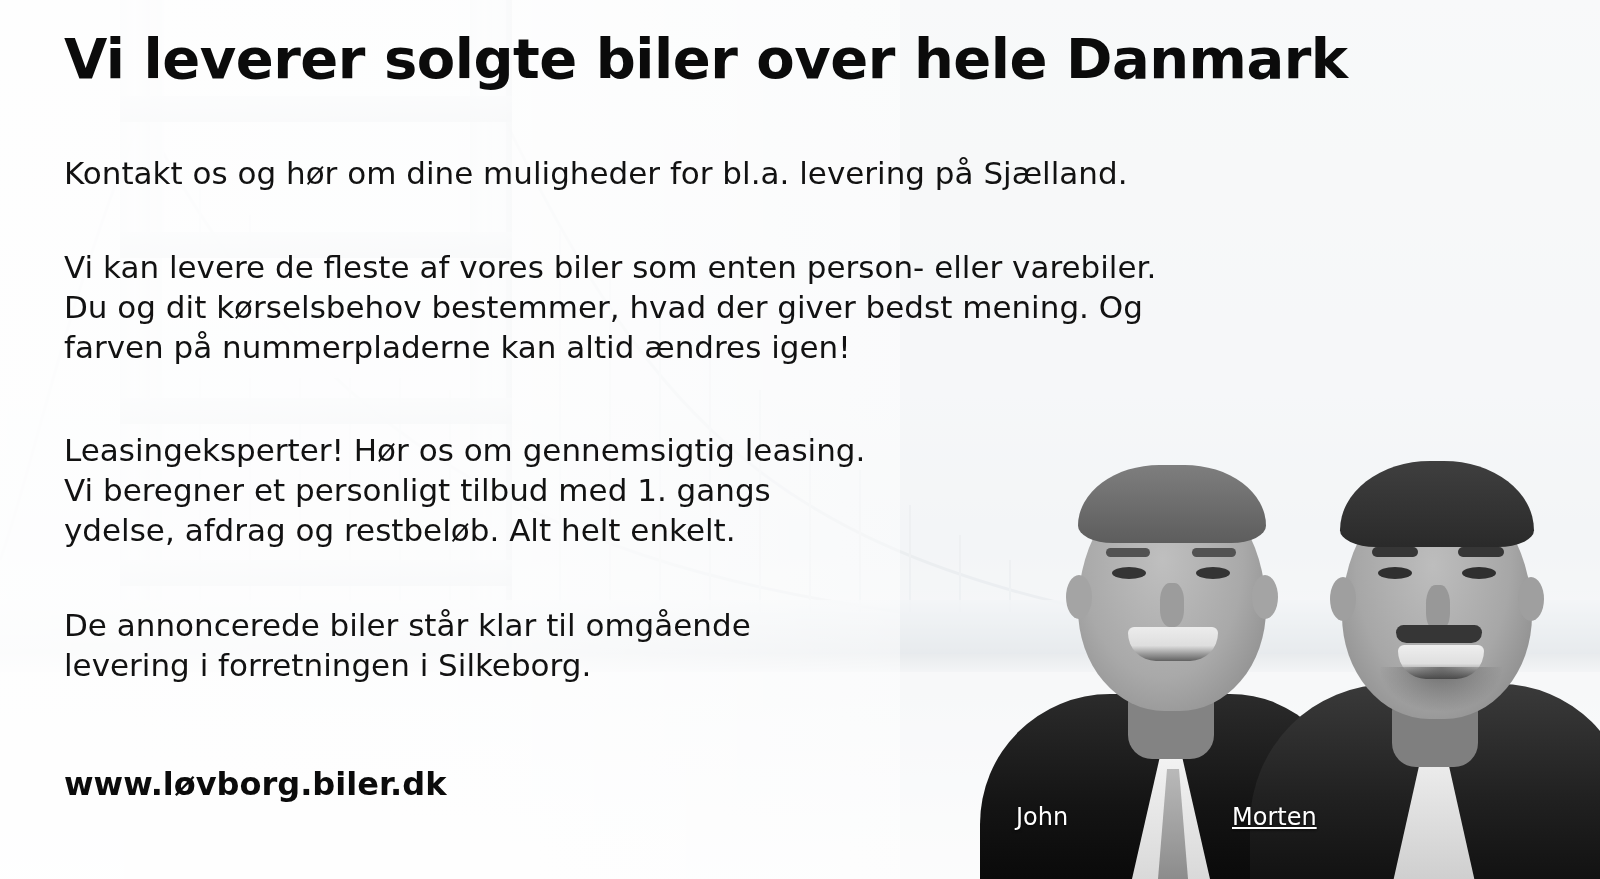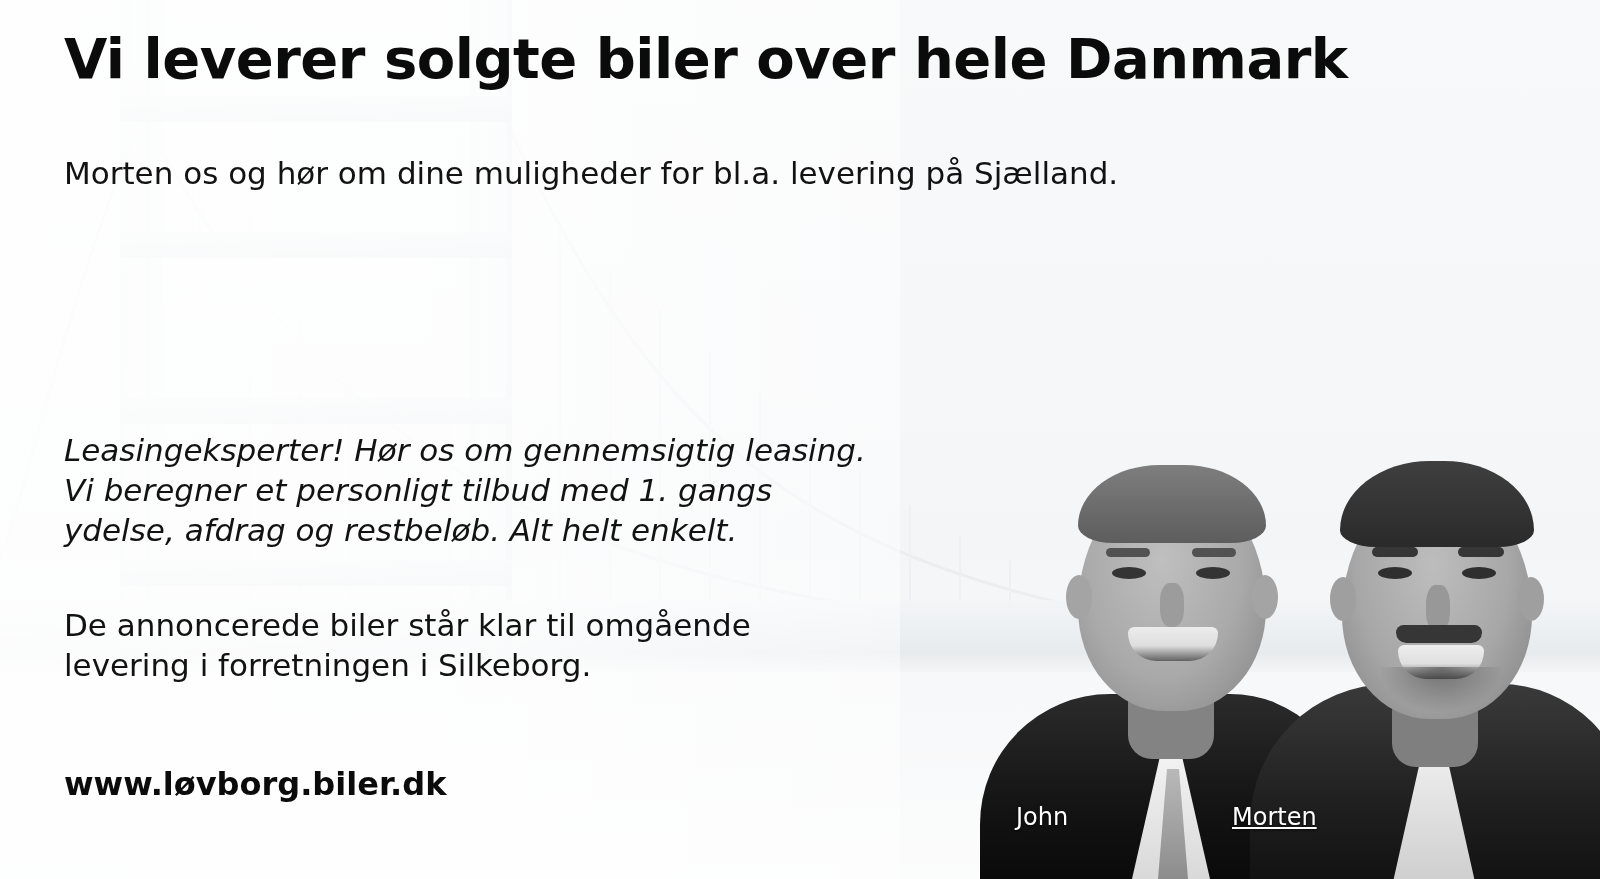--- a/index.html
+++ b/index.html
@@ -123,21 +123,21 @@
   .para {
     position: absolute;
     left: 0;
     font-size: 31px;
     line-height: 40px;
     color: #121212;
     white-space: pre-line;
   }
   .p1 { top: 153px; }
   .p2 { top: 247px; }
-  .p3 { top: 430px; font-style: italic; }
+  .p3 { top: 430px; }
   .p4 { top: 605px; }
   .website {
     position: absolute;
     left: 0;
     top: 765px;
     font-size: 32px;
     font-weight: bold;
     color: #0b0b0b;
   }
 
@@ -306,21 +306,24 @@
     <div class="deck"></div>
     <div class="deck-shadow"></div>
     <div class="water"></div>
 
     <div class="wash"></div>
     <div class="wash-left"></div>
   </div>
 
   <div class="content">
     <div class="headline">Vi leverer solgte biler over hele Danmark</div>
-    <div class="para p1">Morten os og hør om dine muligheder for bl.a. levering på Sjælland.</div>
+    <div class="para p1">Kontakt os og hør om dine muligheder for bl.a. levering på Sjælland.</div>
+    <div class="para p2">Vi kan levere de fleste af vores biler som enten person- eller varebiler.
+Du og dit kørselsbehov bestemmer, hvad der giver bedst mening. Og
+farven på nummerpladerne kan altid ændres igen!</div>
     <div class="para p3">Leasingeksperter! Hør os om gennemsigtig leasing.
 Vi beregner et personligt tilbud med 1. gangs
 ydelse, afdrag og restbeløb. Alt helt enkelt.</div>
     <div class="para p4">De annoncerede biler står klar til omgående
 levering i forretningen i Silkeborg.</div>
     <div class="website">www.løvborg.biler.dk</div>
   </div>
 
   <div class="people">
     <div class="person john">

